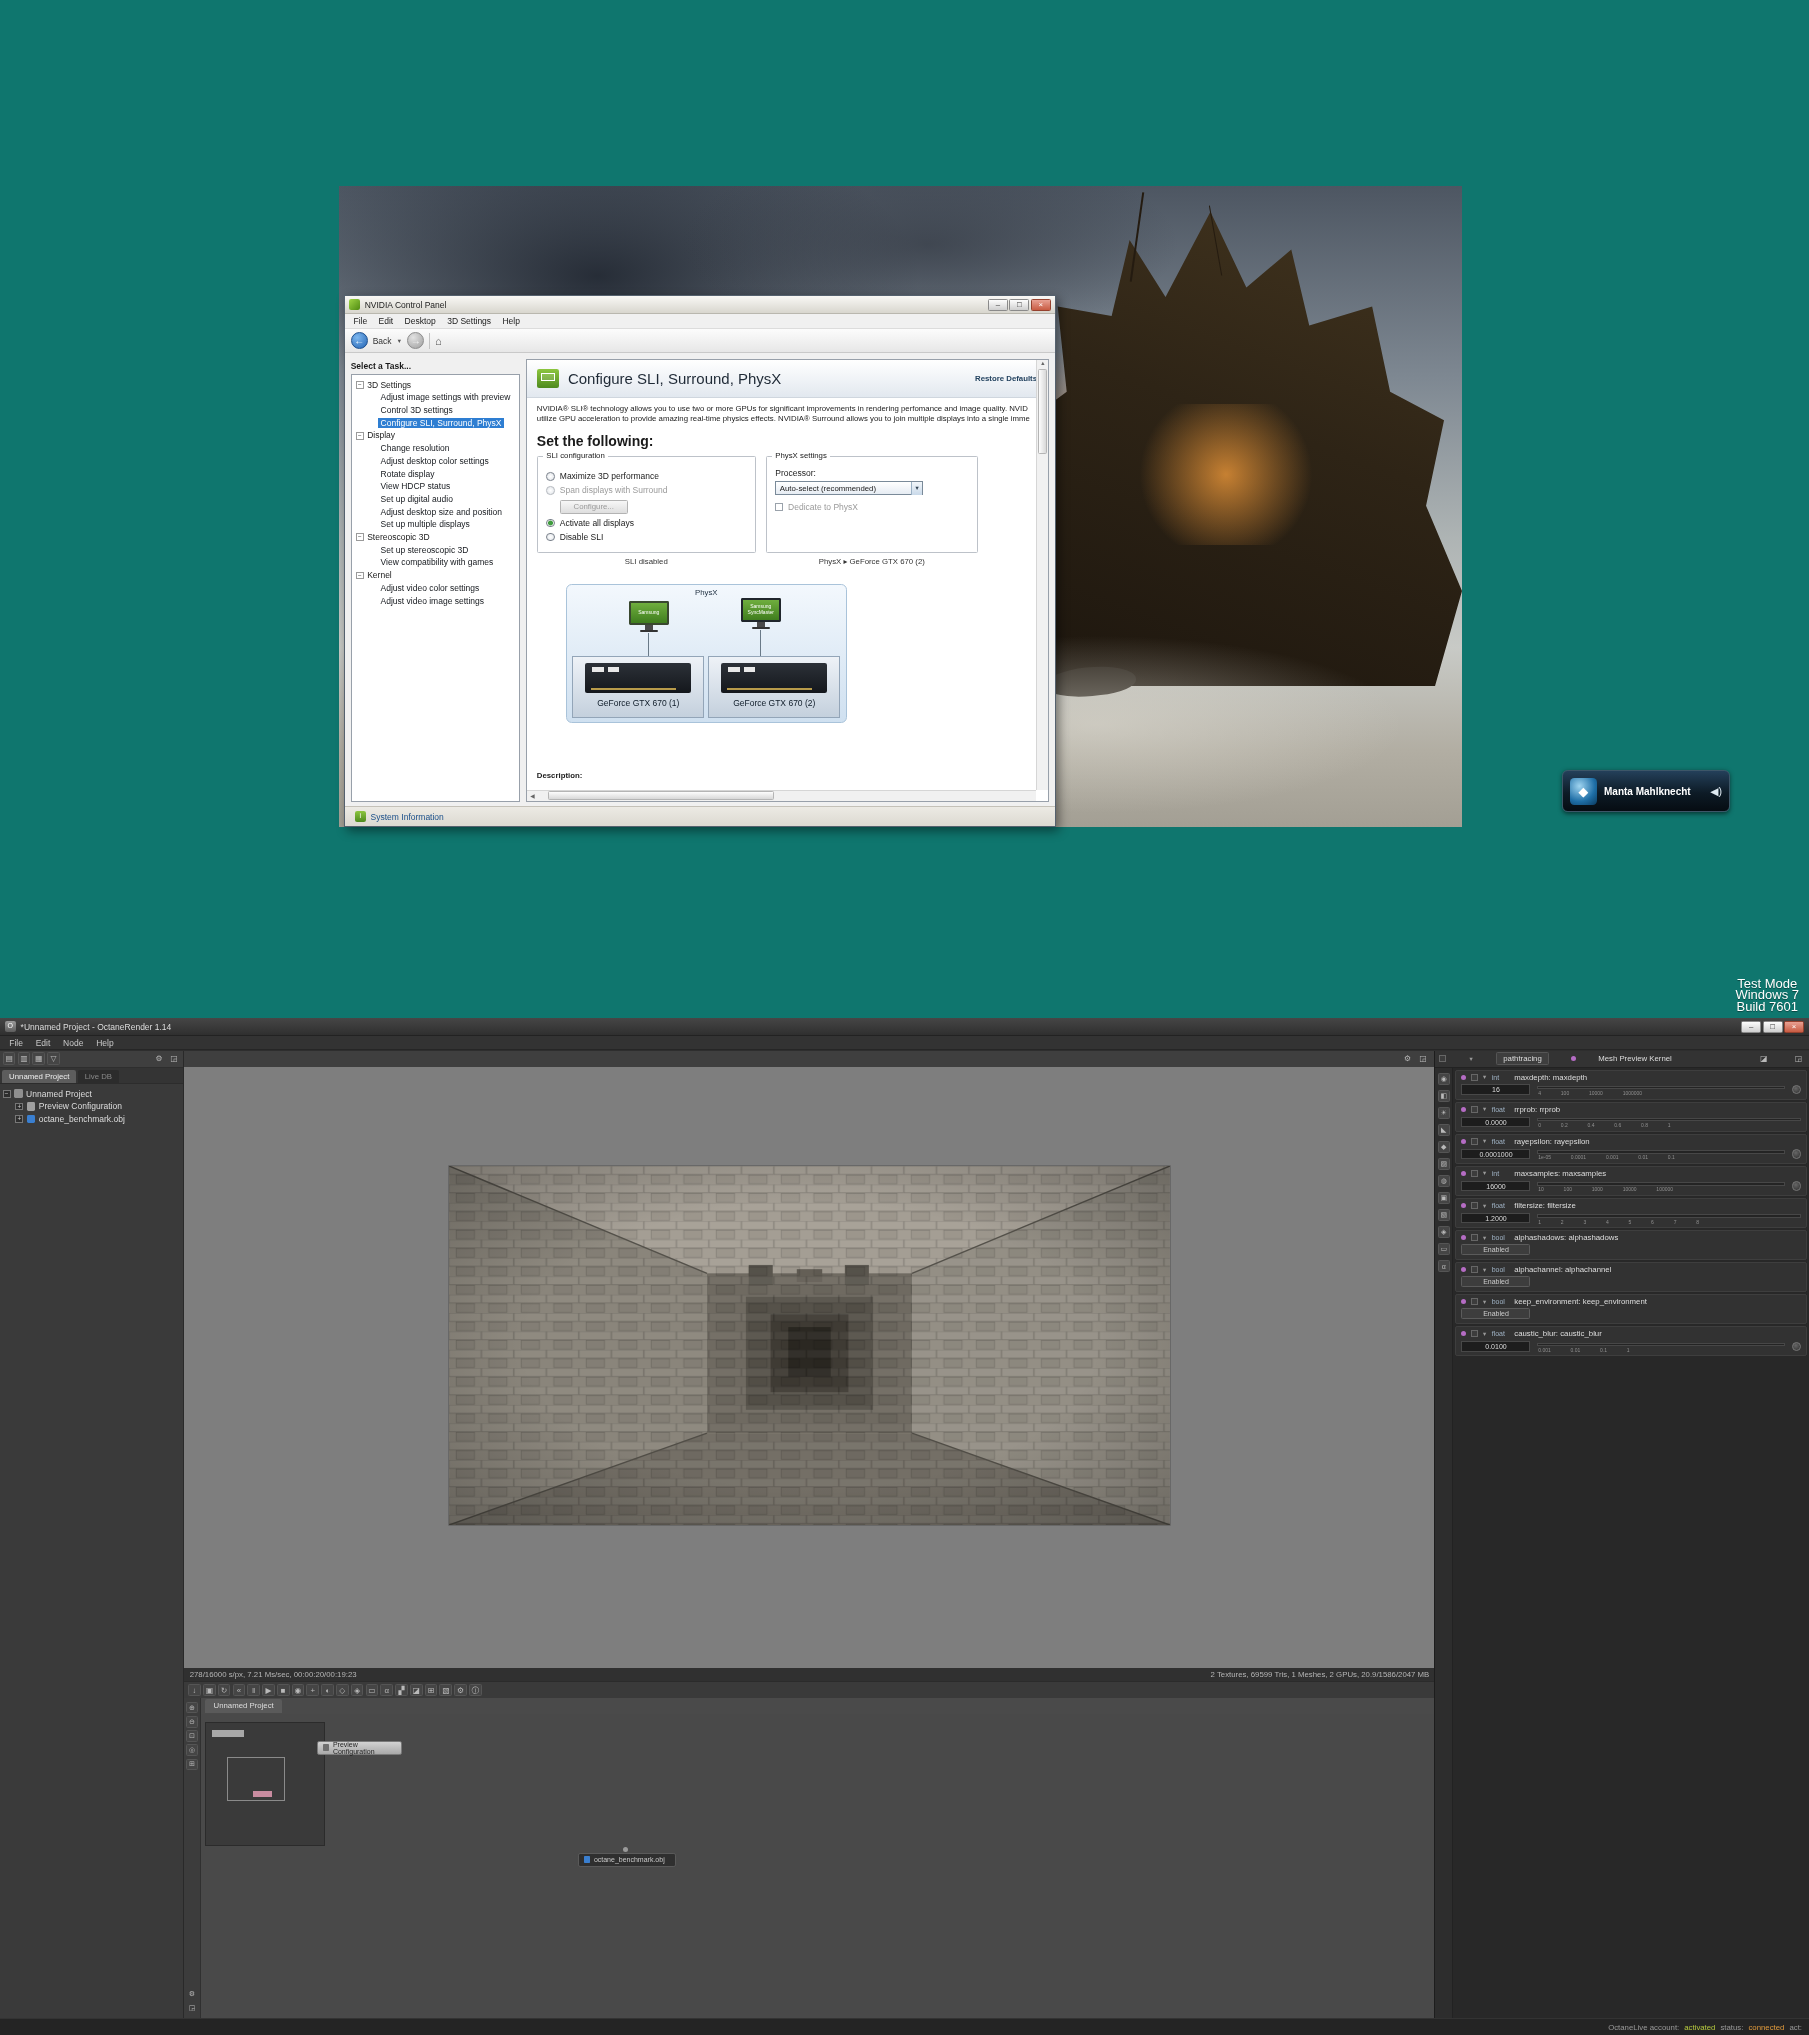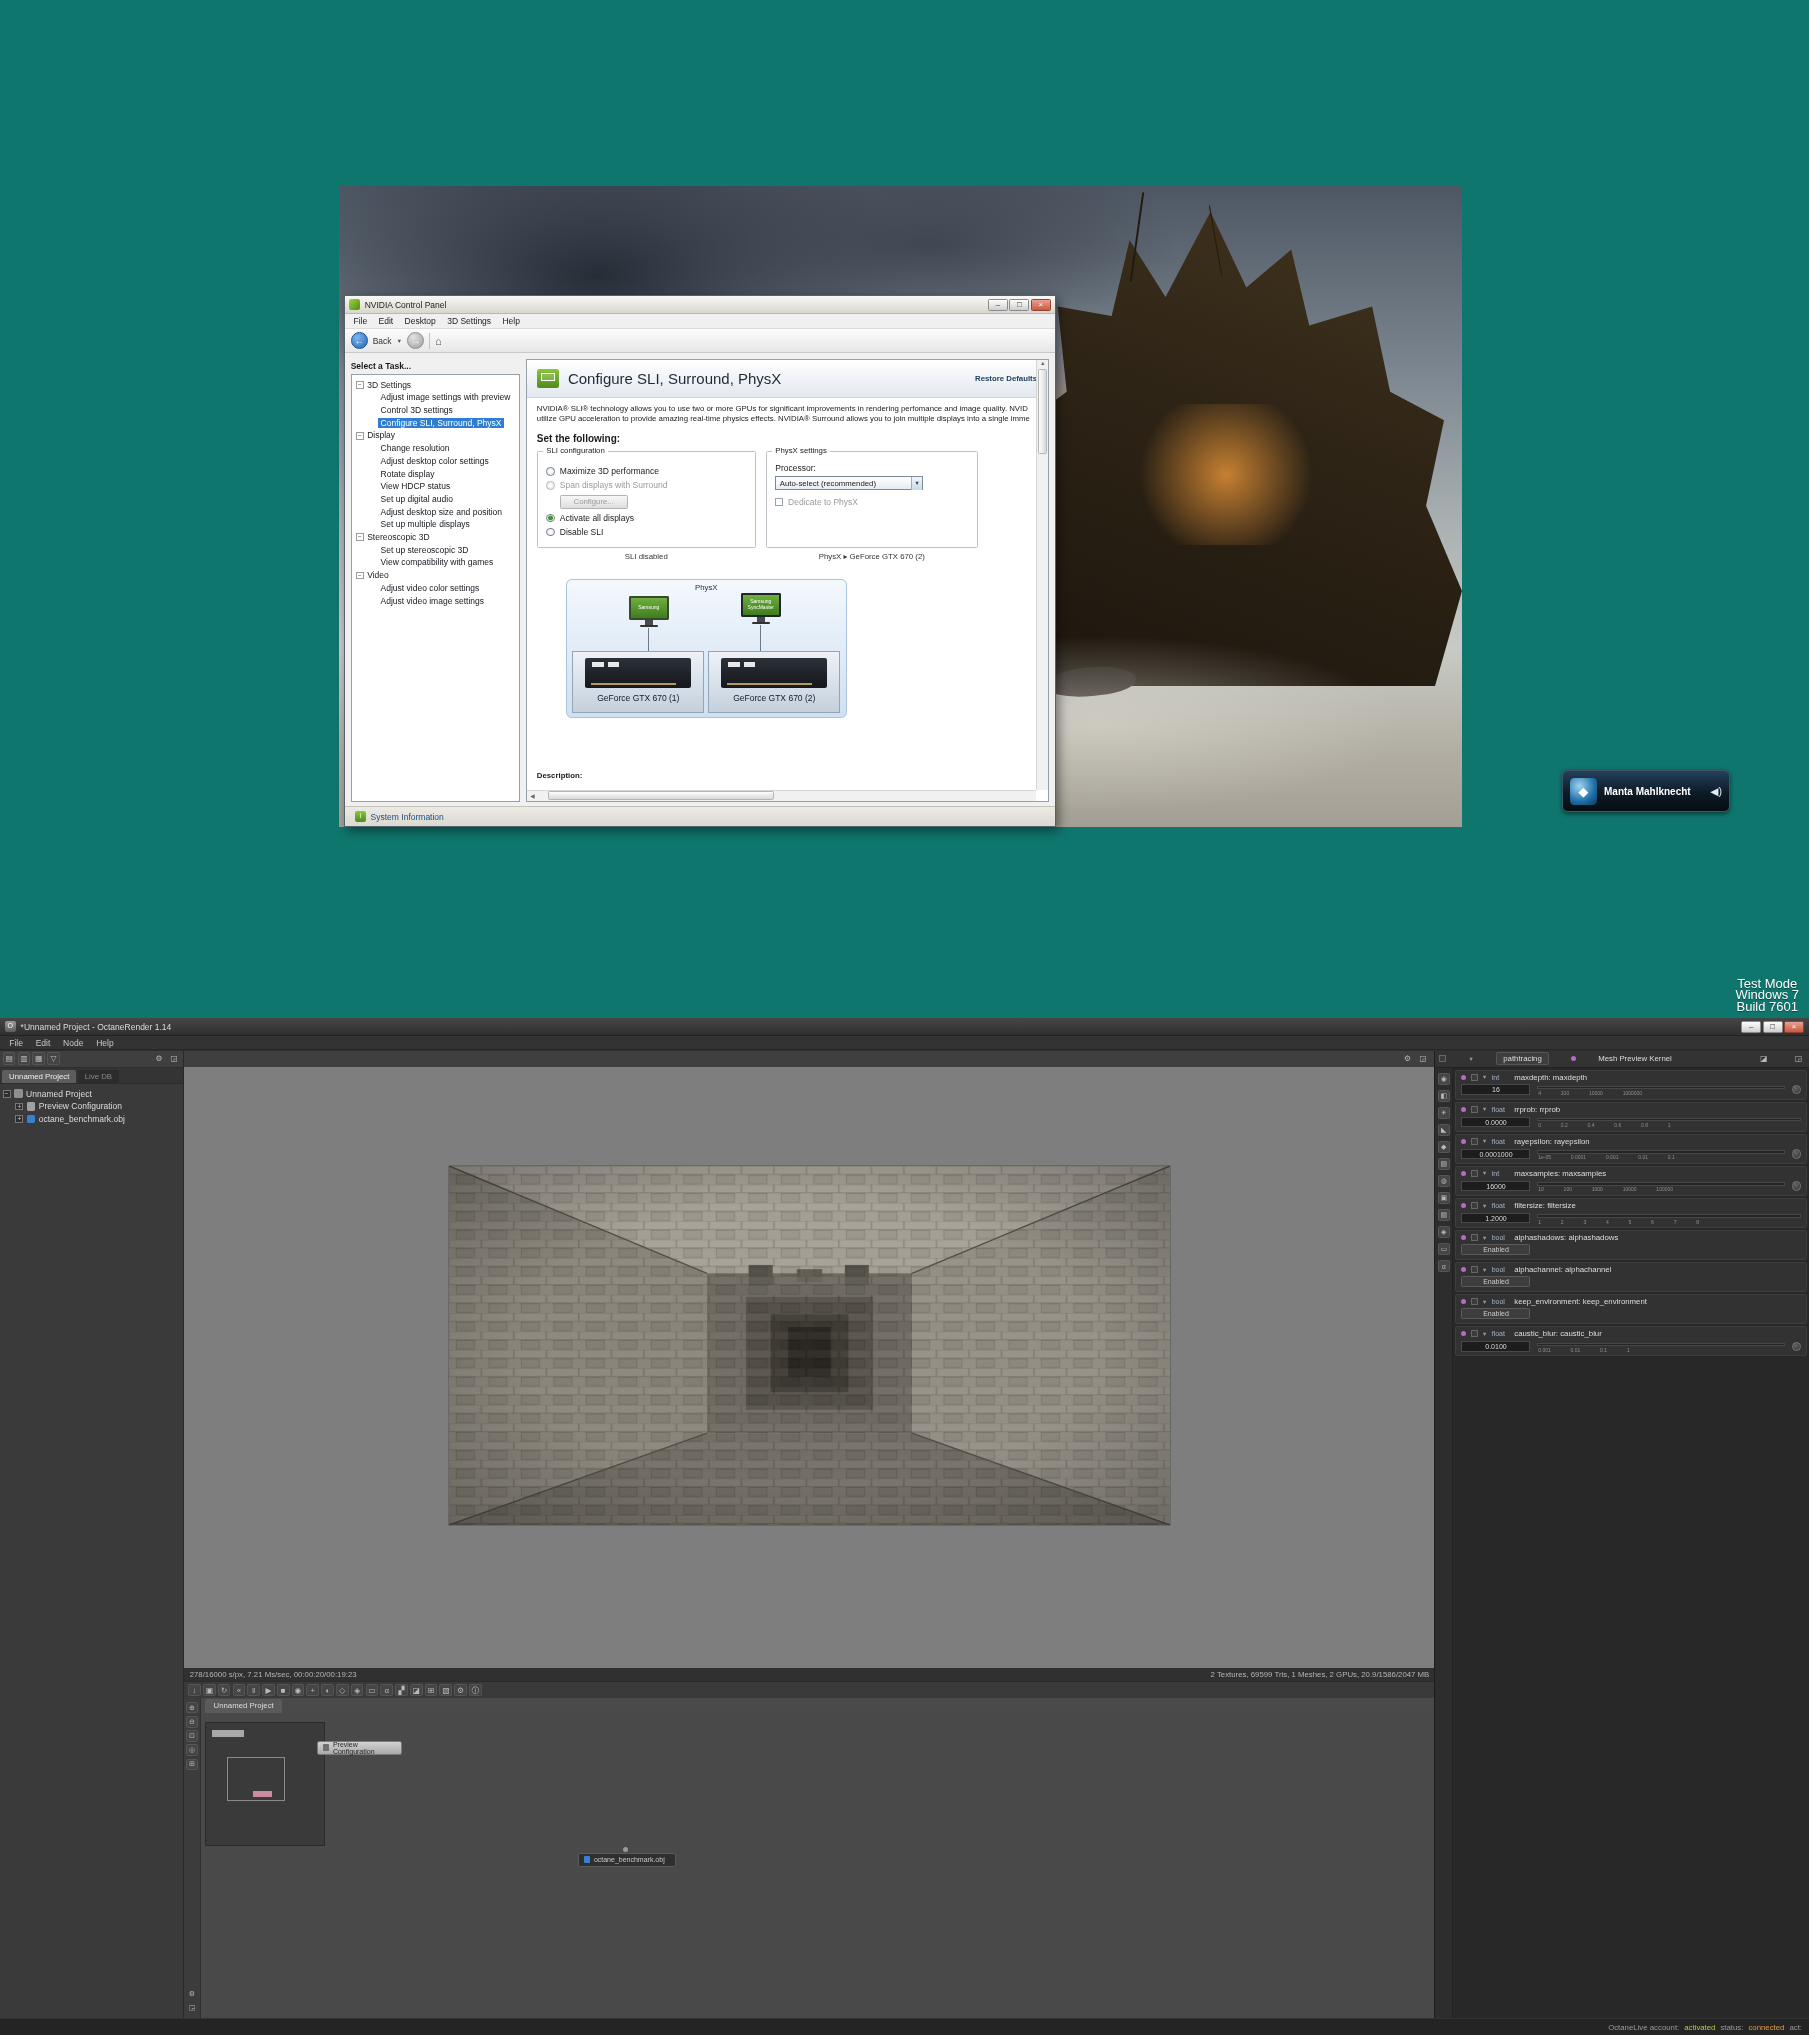--- a/index.html
+++ b/index.html
@@ -61,21 +61,21 @@
 .titem span{padding:0 2.1px}
 .titem.sel span{background:#2e7ed2;color:#fff}
 .nv-content{flex:1;position:relative;background:#fff;border:0.7px solid #98a0aa;margin:4.2px 5.7px 4.2px 2.8px;overflow:hidden}
 .nv-head{height:38px;display:flex;align-items:center;gap:8.5px;padding:0 11.3px 0 10px;background:linear-gradient(180deg,#ffffff,#e2e8ef);border-bottom:0.7px solid #cfd6de}
 .nv-pageicon{width:22.6px;height:18.4px;border-radius:2.1px;background:linear-gradient(#8dc63f,#4e8a1e);position:relative;flex:0 0 auto}
 .nv-pageicon i{position:absolute;left:4.2px;top:3.5px;width:14px;height:8.5px;border:1.4px solid #fff;background:rgba(255,255,255,.15)}
 .pagetitle{font-size:15px;color:#1f2a36}
 .restore{margin-left:auto;font-size:7.8px;color:#23425f;font-weight:bold}
 .nv-intro{padding:5.7px 10px 0;font-size:7.8px;color:#222;line-height:10px}
 .nv-intro div{white-space:nowrap;overflow:hidden}
-.setf{padding:9.2px 10px 0;font-weight:bold;font-size:10px}
+.setf{padding:9.2px 10px 0;font-weight:bold;font-size:14px}
 .groups{display:flex;gap:10px;padding:7px 10px 0}
 .grp{border:0.7px solid #bdc2c9;position:relative;padding:10px 8.5px 5.7px;border-radius:1.4px}
 .grp.sli{width:219px}
 .grp.physx{width:212px}
 .gt{position:absolute;top:-5.7px;left:5.7px;background:#fff;padding:0 2.8px;font-size:7.8px}
 .rrow{display:flex;align-items:center;gap:5px;margin:4.2px 0;font-size:8.5px}
 .rb{width:8.5px;height:8.5px;border-radius:50%;border:0.7px solid #7b828c;background:radial-gradient(#fff,#dfe3e8);flex:0 0 auto}
 .rb.on{background:radial-gradient(circle,#3f9b3f 0 2.1px,#eef4ee 2.8px)}
 .dis{color:#9b9b9b}
 .rb.off.dis{border-color:#b5b9bf}
@@ -246,21 +246,21 @@
           <div class="titem"><span>Adjust desktop size and position</span></div>
           <div class="titem"><span>Set up multiple displays</span></div>
           <div class="tsec">
               <span class="exp">−</span>
               <span>Stereoscopic 3D</span>
             </div>
           <div class="titem"><span>Set up stereoscopic 3D</span></div>
           <div class="titem"><span>View compatibility with games</span></div>
           <div class="tsec">
               <span class="exp">−</span>
-              <span>Video</span>
+              <span>Kernel</span>
             </div>
           <div class="titem"><span>Adjust video color settings</span></div>
           <div class="titem"><span>Adjust video image settings</span></div>
         </div>
       </div>
       <div class="nv-content">
         <div class="nv-head">
           <span class="nv-pageicon">
               <i></i>
             </span>

